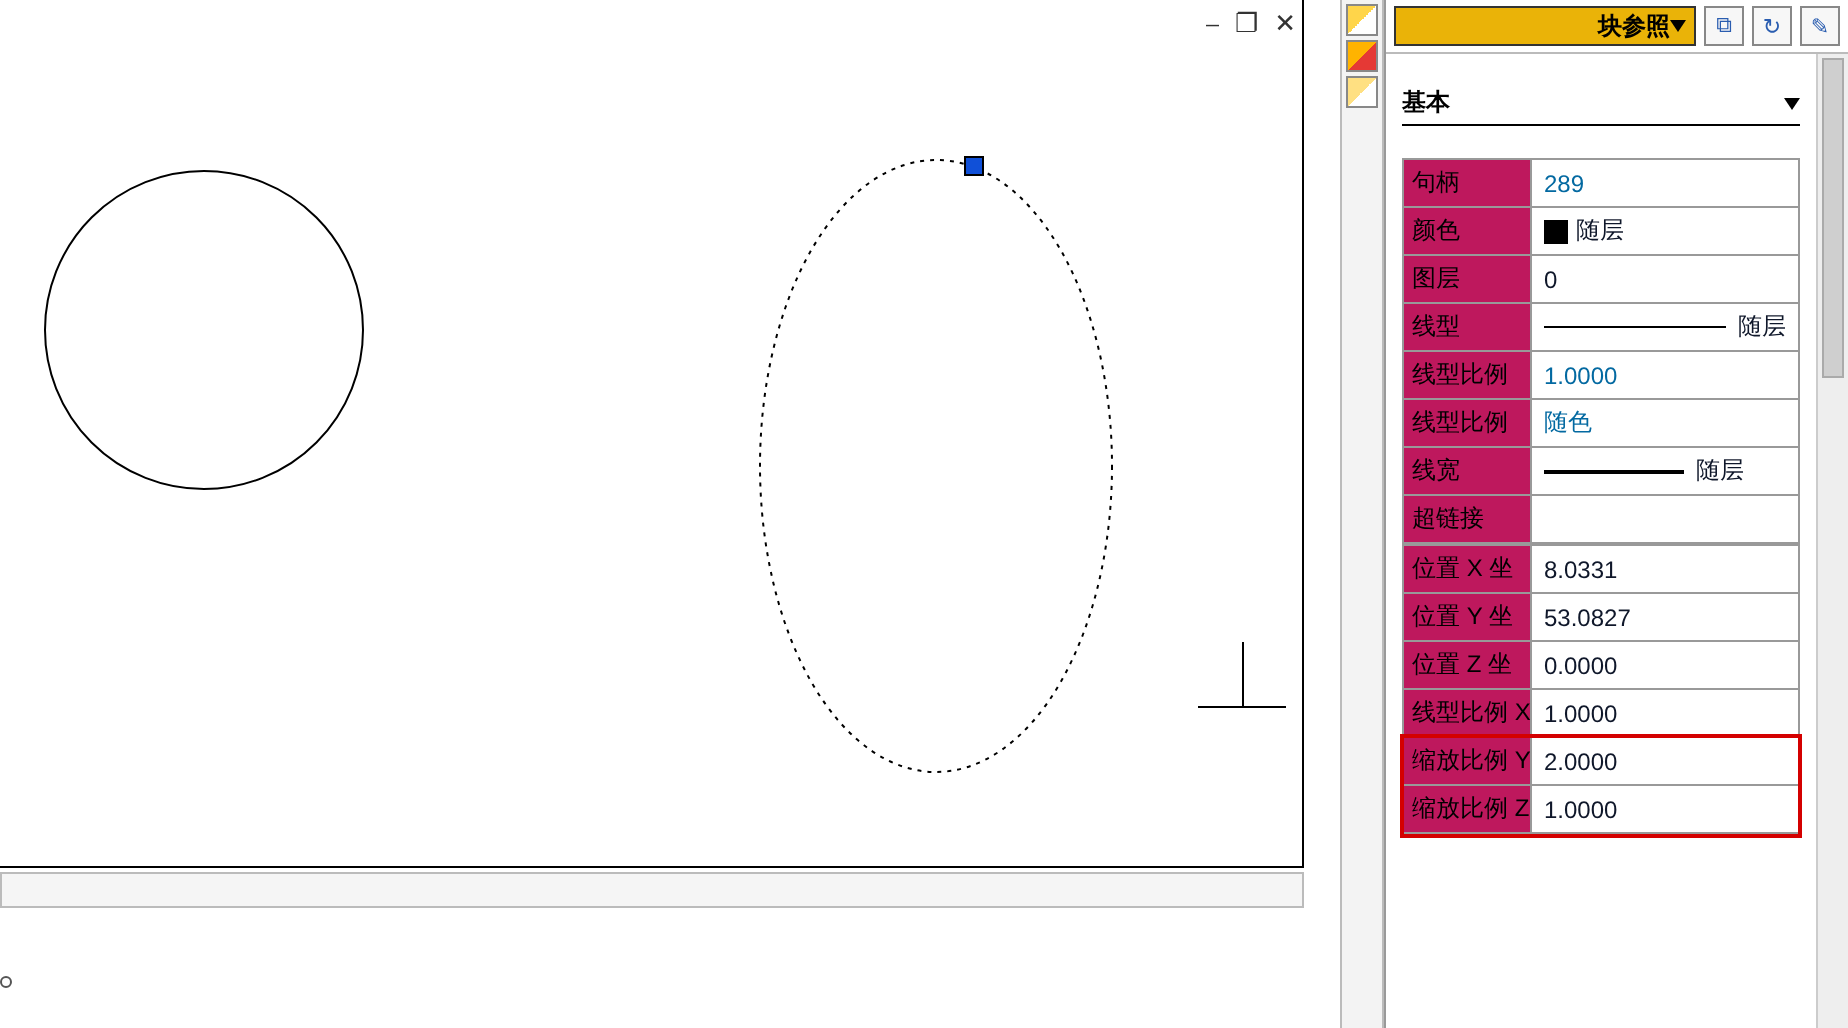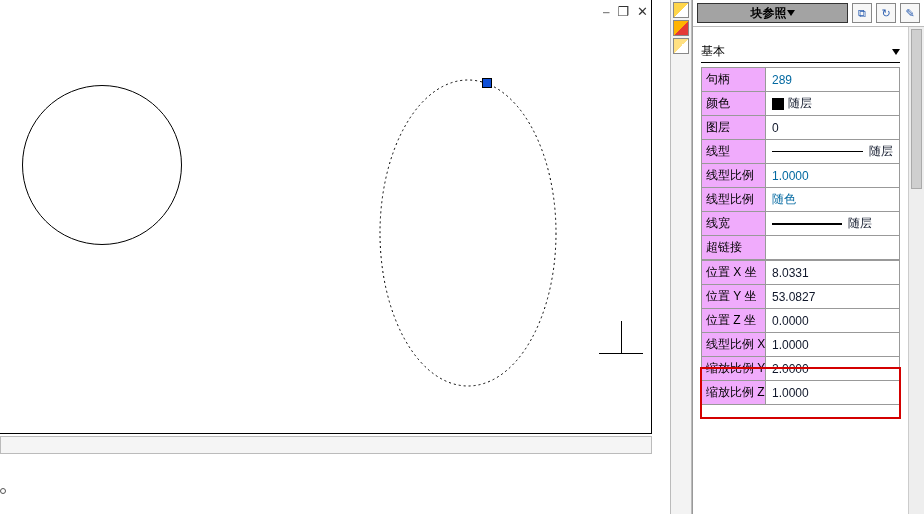--- a/index.html
+++ b/index.html
@@ -18,32 +18,32 @@
 .tiny-circle{position:absolute;left:0;bottom:20px;width:6px;height:6px;border:1px solid #555;border-radius:50%}
 .win-ctrls{position:absolute;right:22px;top:4px;display:flex;gap:8px;color:#333}
 .win-ctrls span{font-size:13px;cursor:pointer}
 .palette{width:22px;background:#f3f3f3;border-left:1px solid #bbb;border-right:1px solid #bbb;display:flex;flex-direction:column;align-items:center;padding-top:2px;gap:2px}
 .sw{width:16px;height:16px;border:1px solid #888}
 .sw1{background:linear-gradient(135deg,#ffd54a 50%,#fff 50%)}
 .sw2{background:linear-gradient(135deg,#ffb300 50%,#e53935 50%)}
 .sw3{background:linear-gradient(135deg,#ffe082 50%,#fff 50%)}
 .panel{width:232px;background:#fff;border-left:1px solid #999;display:flex;flex-direction:column}
 .p-top{display:flex;align-items:center;gap:4px;padding:3px 4px;border-bottom:1px solid #bbb}
-.obj-type{flex:1;height:20px;border:1px solid #333;background:#a3a3a3;display:flex;align-items:center;justify-content:center;padding:0 4px;font-weight:bold}
+.obj-type{flex:1;height:20px;border:1px solid #333;background:#eab308;display:flex;align-items:center;justify-content:flex-end;padding:0 4px;font-weight:bold}
 .obj-type .tri{border-left:4px solid transparent;border-right:4px solid transparent;border-top:6px solid #000}
 .topbtn{width:20px;height:20px;border:1px solid #888;background:#f7f7f7;display:flex;align-items:center;justify-content:center;font-size:11px;color:#2a5db0}
 .p-body{flex:1;overflow:hidden;position:relative}
 .p-scroll{position:absolute;right:0;top:0;bottom:0;width:16px;background:#eee;border-left:1px solid #ccc}
 .p-scroll .thumb{position:absolute;left:2px;right:2px;top:2px;height:160px;background:#cfcfcf;border:1px solid #aaa}
 .p-content{margin-right:16px}
-.section-hd{margin:16px 8px 4px 8px;border-bottom:1px solid #000;display:flex;align-items:center;justify-content:space-between;font-weight:normal;padding-bottom:2px}
+.section-hd{margin:16px 8px 16px 8px;border-bottom:1px solid #000;display:flex;align-items:center;justify-content:space-between;font-weight:bold;padding-bottom:2px}
 .section-hd .tri{border-left:4px solid transparent;border-right:4px solid transparent;border-top:6px solid #000}
 .grid{margin:0 8px;border:1px solid #999;border-bottom:none}
 .row{display:flex;height:24px;border-bottom:1px solid #999}
-.row .lab{width:64px;border-right:1px solid #999;padding:0 4px;display:flex;align-items:center;background:#f0abfc;white-space:nowrap;overflow:hidden}
+.row .lab{width:64px;border-right:1px solid #999;padding:0 4px;display:flex;align-items:center;background:#be185d;white-space:nowrap;overflow:hidden}
 .row .val{flex:1;padding:0 6px;display:flex;align-items:center;background:#fff;color:#0f172a}
 .row .val.gray{color:#0369a1}
 .csw{width:12px;height:12px;background:#000;margin-right:4px}
 .ltype{flex:1;height:1px;background:#000;margin-right:6px}
 .lwline{width:70px;height:2px;background:#000;margin-right:6px}
 .redbox{position:absolute;border:2px solid #d40000;pointer-events:none}
 </style>
 </head>
 <body>
 

